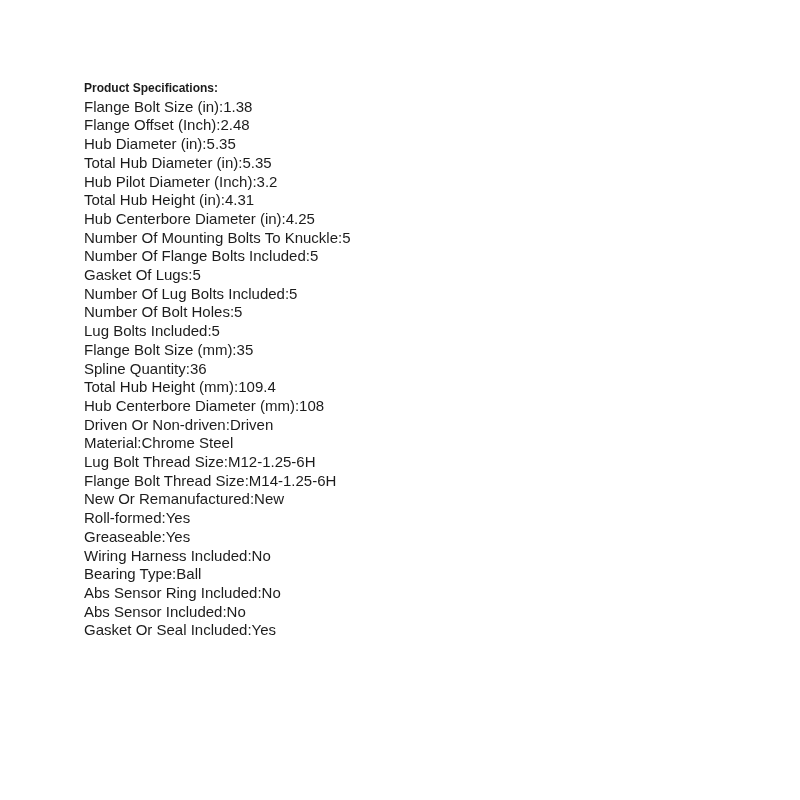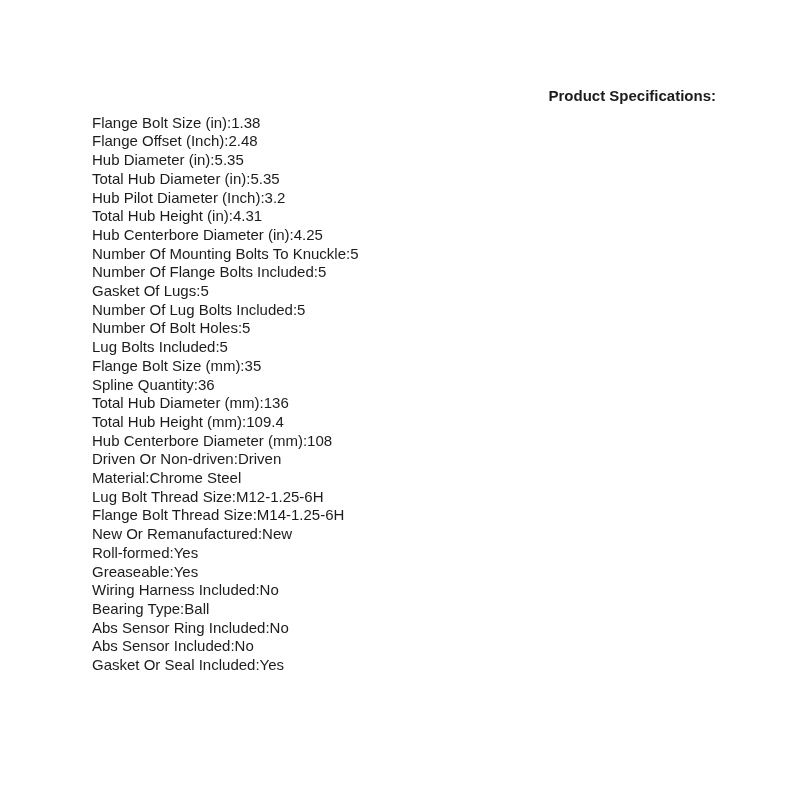--- a/index.html
+++ b/index.html
@@ -19,31 +19,30 @@
     font-family: "Liberation Sans", "DejaVu Sans", sans-serif;
     color: #1c1c1c;
   }
   .spec-block {
     position: absolute;
     top: 79px;
     left: 84px;
     width: 640px;
   }
   .section-title {
-    font-size: 15px;
+    font-size: 12px;
     line-height: 18.7px;
     font-weight: 700;
-    margin: 8px;
+    margin: 0;
     padding: 0;
     white-space: pre;
-    text-align: right;
   }
   .spec-list {
     list-style: none;
-    margin: 8px;
+    margin: 0;
     padding: 0;
   }
   .spec-item {
     font-size: 15px;
     line-height: 18.7px;
     font-weight: 400;
     white-space: pre;
   }
 </style>
 </head>
@@ -61,21 +60,20 @@
         <li class="spec-item">Total Hub Height (in):4.31</li>
         <li class="spec-item">Hub Centerbore Diameter (in):4.25</li>
         <li class="spec-item">Number Of Mounting Bolts To Knuckle:5</li>
         <li class="spec-item">Number Of Flange Bolts Included:5</li>
         <li class="spec-item">Gasket Of Lugs:5</li>
         <li class="spec-item">Number Of Lug Bolts Included:5</li>
         <li class="spec-item">Number Of Bolt Holes:5</li>
         <li class="spec-item">Lug Bolts Included:5</li>
         <li class="spec-item">Flange Bolt Size (mm):35</li>
         <li class="spec-item">Spline Quantity:36</li>
-        <li class="spec-item">Total Hub Diameter (mm):136</li>
         <li class="spec-item">Total Hub Height (mm):109.4</li>
         <li class="spec-item">Hub Centerbore Diameter (mm):108</li>
         <li class="spec-item">Driven Or Non-driven:Driven</li>
         <li class="spec-item">Material:Chrome Steel</li>
         <li class="spec-item">Lug Bolt Thread Size:M12-1.25-6H</li>
         <li class="spec-item">Flange Bolt Thread Size:M14-1.25-6H</li>
         <li class="spec-item">New Or Remanufactured:New</li>
         <li class="spec-item">Roll-formed:Yes</li>
         <li class="spec-item">Greaseable:Yes</li>
         <li class="spec-item">Wiring Harness Included:No</li>

